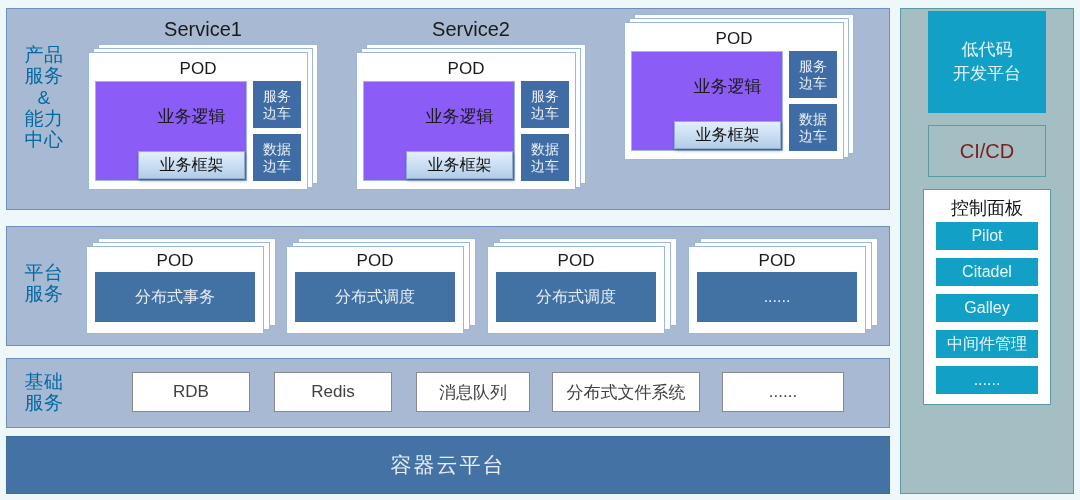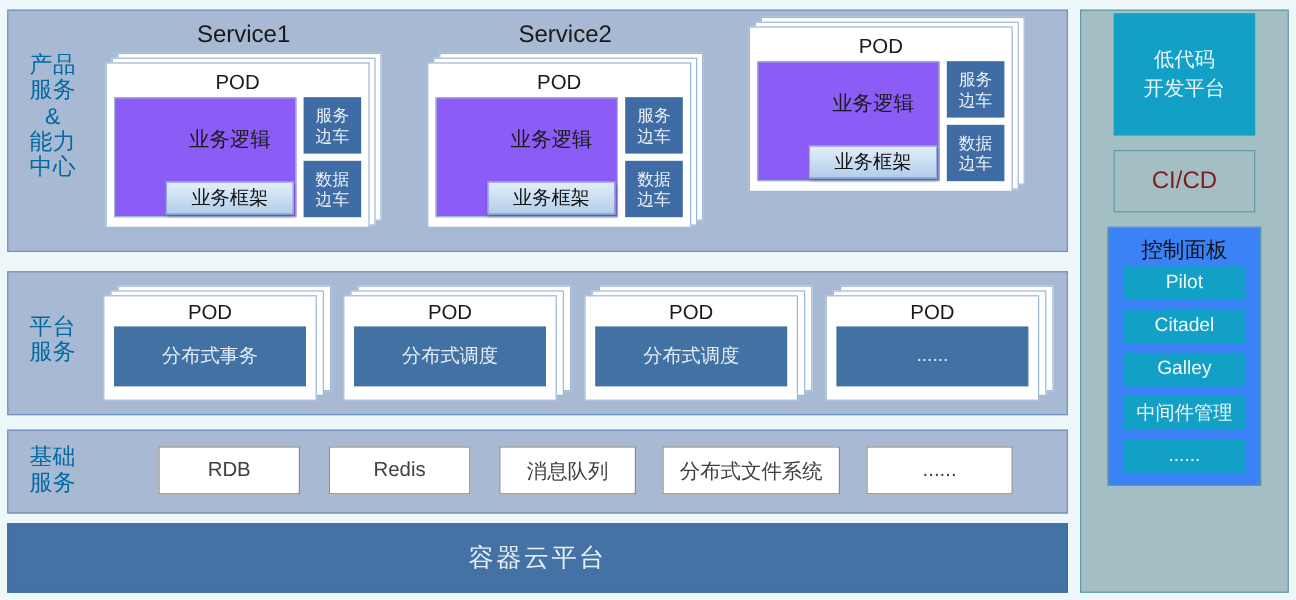--- a/index.html
+++ b/index.html
@@ -255,21 +255,21 @@
     border: 1px solid #5e9aa6;
     box-sizing: border-box;
     display: flex;
     align-items: center;
     justify-content: center;
     font-size: 20px;
     color: #7f1d1d;
   }
   #ctrl-panel {
     margin: 12px 22px 0 22px;
-    background: #3b82f6;
+    background: #ffffff;
     border: 1px solid #5e9aa6;
     box-sizing: border-box;
     padding: 4px 12px 10px 12px;
   }
   #ctrl-title {
     text-align: center;
     font-size: 18px;
     line-height: 28px;
     color: #111;
   }

